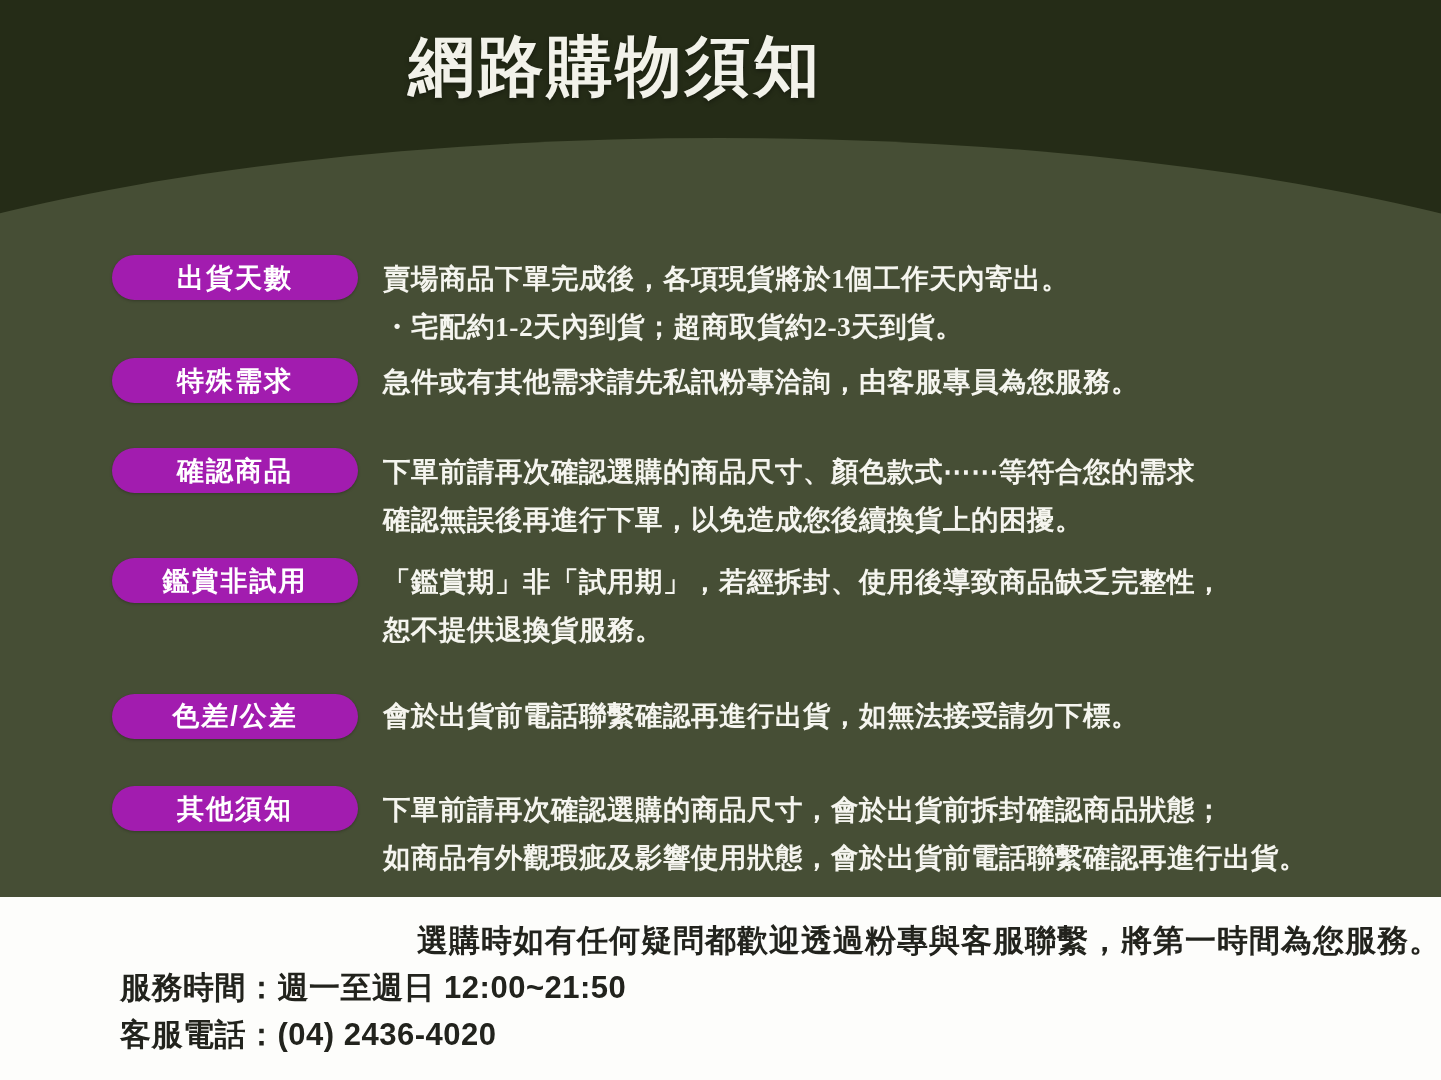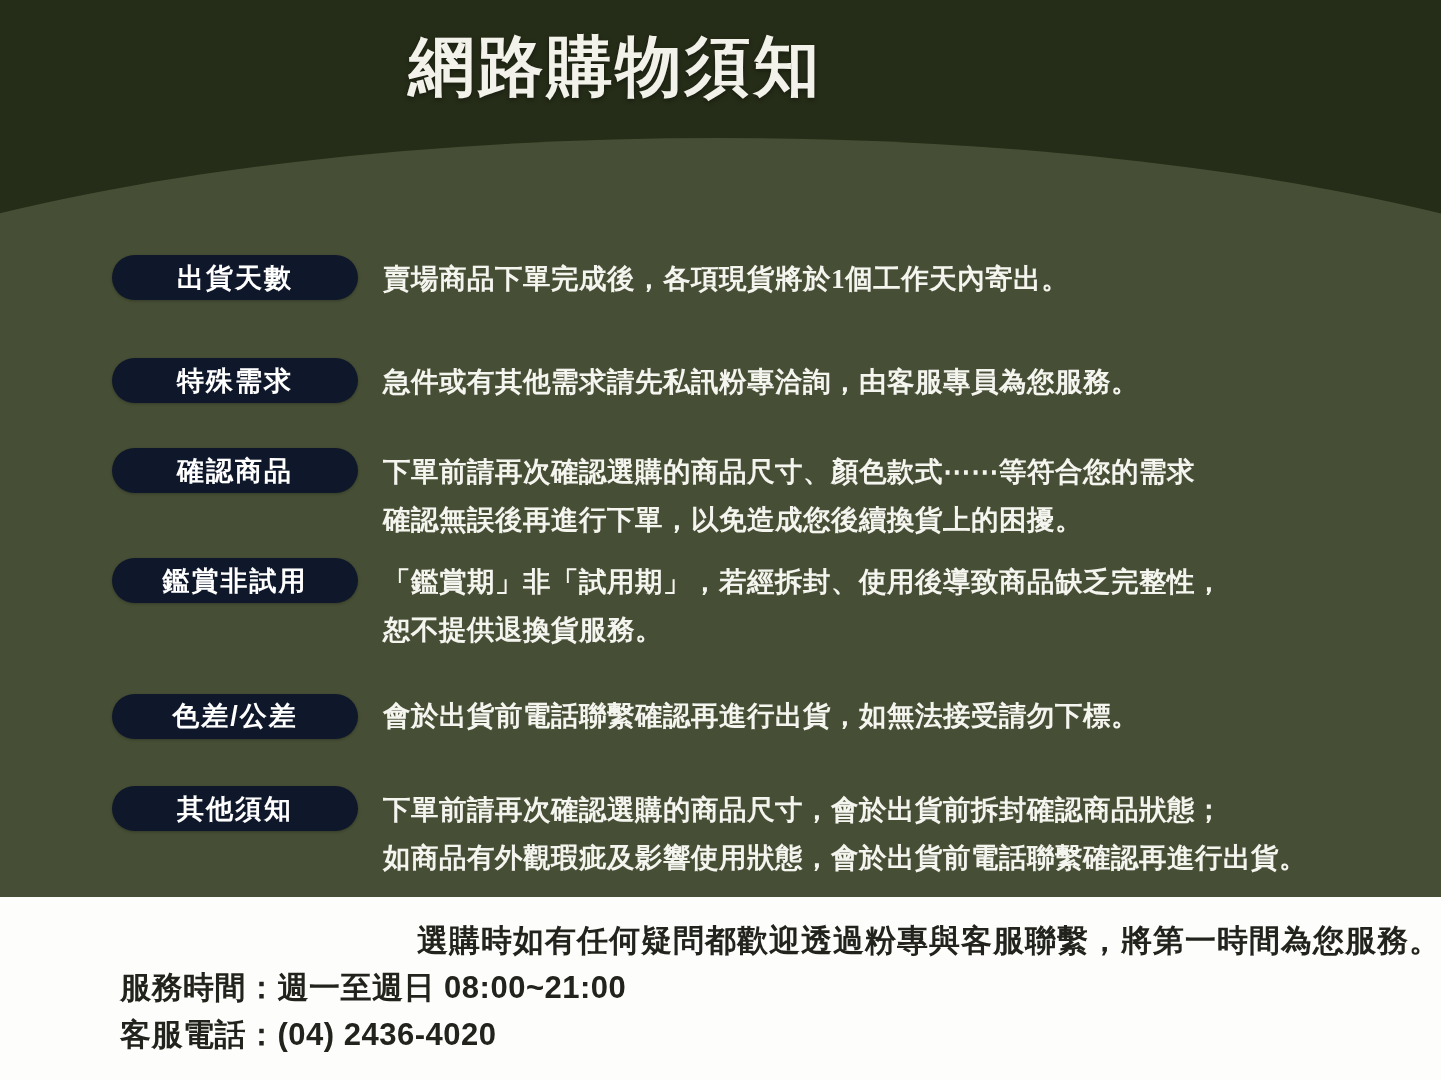--- a/index.html
+++ b/index.html
@@ -72,21 +72,21 @@
     left: 112px;
     display: flex;
     align-items: flex-start;
   }
 
   .pill {
     flex: 0 0 auto;
     width: 246px;
     height: 45px;
     border-radius: 23px;
-    background: #0f172a;
+    background: #a21caf;
     color: #ffffff;
     font-size: 27px;
     font-weight: 700;
     letter-spacing: 2px;
     display: flex;
     align-items: center;
     justify-content: center;
     box-shadow: 0 1px 3px rgba(0,0,0,.25);
     user-select: none;
   }
@@ -142,20 +142,21 @@
   </div>
 
   <div class="title">網路購物須知</div>
 
   <div class="rows">
 
     <div class="row row-0">
       <div class="pill">出貨天數</div>
       <div class="body-text">
         <span class="ln">賣場商品下單完成後，各項現貨將於1個工作天內寄出。</span>
+        <span class="ln">・宅配約1-2天內到貨；超商取貨約2-3天到貨。</span>
       </div>
     </div>
 
     <div class="row row-1">
       <div class="pill">特殊需求</div>
       <div class="body-text">
         <span class="ln">急件或有其他需求請先私訊粉專洽詢，由客服專員為您服務。</span>
       </div>
     </div>
 
@@ -187,17 +188,17 @@
       <div class="body-text">
         <span class="ln">下單前請再次確認選購的商品尺寸，會於出貨前拆封確認商品狀態；</span>
         <span class="ln">如商品有外觀瑕疵及影響使用狀態，會於出貨前電話聯繫確認再進行出貨。</span>
       </div>
     </div>
 
   </div>
 
   <div class="footer">
     <div class="footer-line first">選購時如有任何疑問都歡迎透過粉專與客服聯繫，將第一時間為您服務。</div>
-    <div class="footer-line">服務時間：週一至週日 08:00~21:00</div>
+    <div class="footer-line">服務時間：週一至週日 12:00~21:50</div>
     <div class="footer-line">客服電話：(04) 2436-4020</div>
   </div>
 
 </div>
 
 </body></html>

